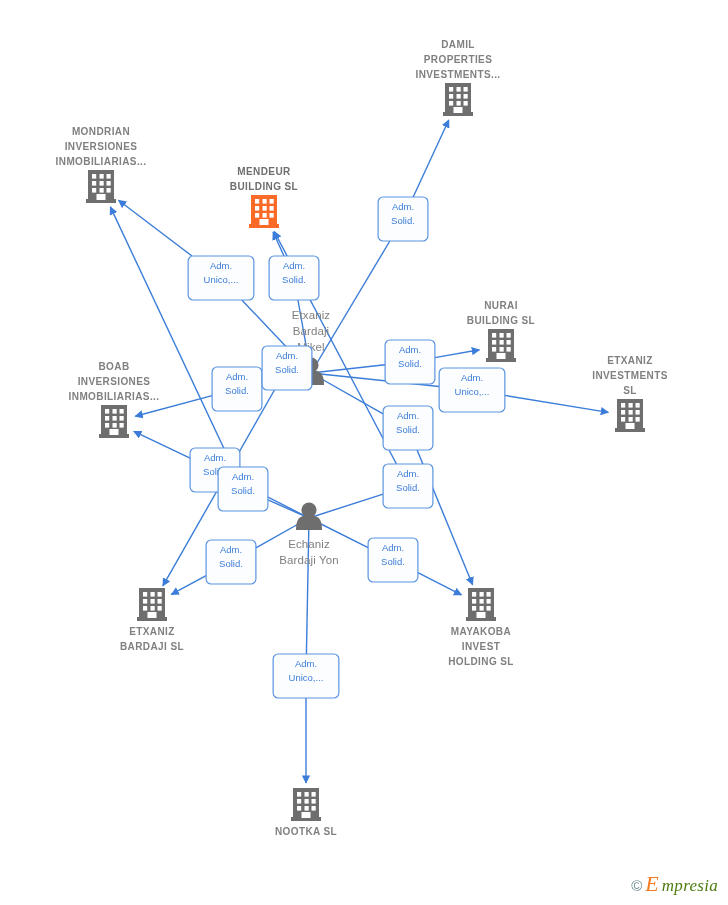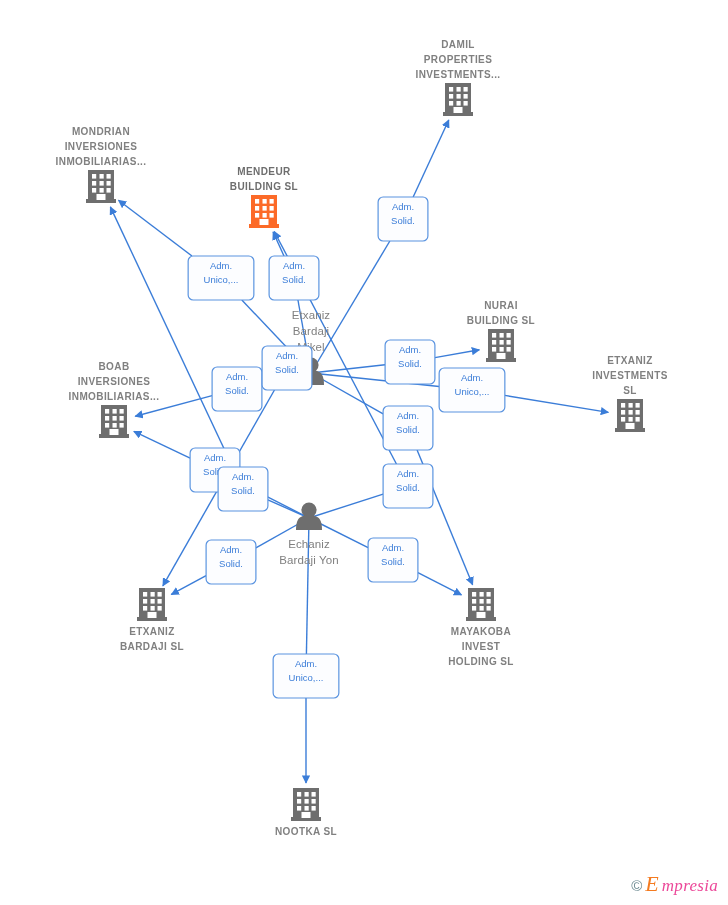--- a/index.html
+++ b/index.html
@@ -77,21 +77,21 @@
   .wm-e {
     color: #f47b20;
     font-size: 22px;
     font-family: "Liberation Serif", serif;
     font-style: italic;
     line-height: 1;
     position: relative;
     top: -1px;
   }
   .wm-rest {
-    color: #ec4899;
+    color: #4d7c0f;
     font-size: 17px;
     font-family: "Liberation Serif", serif;
     font-style: italic;
     letter-spacing: 0.3px;
     line-height: 1;
   }
 </style>
 </head>
 <body>
 

